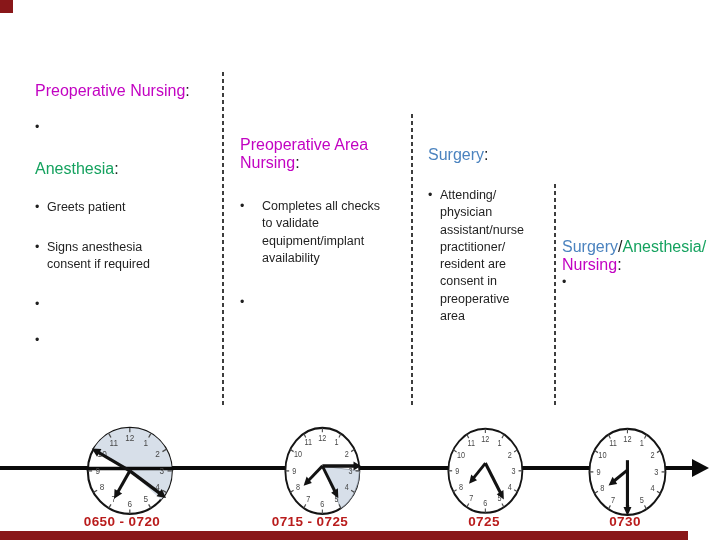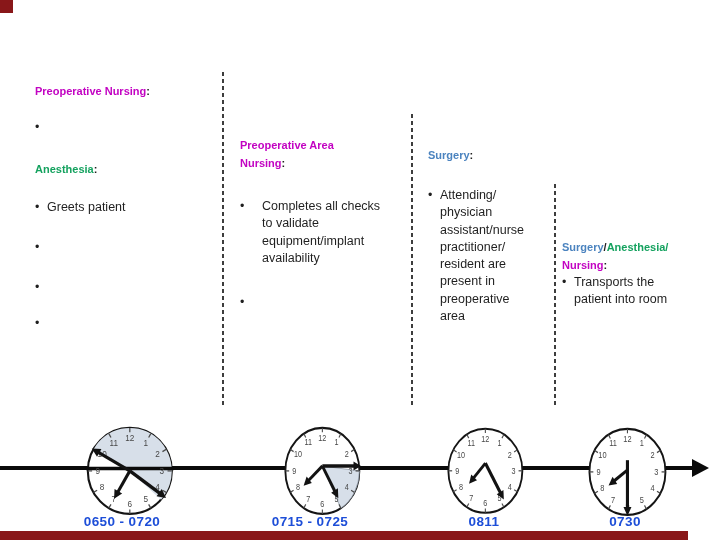--- a/index.html
+++ b/index.html
@@ -4,58 +4,60 @@
 <style>
   html,body{margin:0;padding:0;background:#ffffff;}
   .slide{
     position:relative;width:720px;height:540px;overflow:hidden;background:#ffffff;
     font-family:"Liberation Sans", sans-serif;color:var(--text,#1f1f1f);
   }
   .decor-square{position:absolute;left:0;top:0;}
   .decor-bar{position:absolute;left:0;bottom:0;}
   .col{position:absolute;}
   .heading{
-    font-weight:bold;font-size:11px;line-height:18px;white-space:pre-line;
+    font-weight:normal;font-size:16px;line-height:18px;white-space:pre-line;
   }
   .c-magenta{color:var(--magenta);}
   .c-green{color:var(--green);}
   .c-blue{color:var(--blue);}
   .c-text{color:var(--text);}
   .item{display:flex;font-size:12.5px;line-height:17.3px;color:var(--text);}
   .bu{flex:0 0 auto;}
   .tx{white-space:pre-line;}
   .sep{position:absolute;width:2px;
     background:repeating-linear-gradient(to bottom,#3d3d3d 0 4px,transparent 4px 7px);}
   .tl-line{position:absolute;background:#0a0a0a;}
   .tl-arrow{position:absolute;width:0;height:0;
     border-top:9px solid transparent;border-bottom:9px solid transparent;
     border-left:17px solid #0a0a0a;}
   .clock-svg{position:absolute;}
   .clock-label{position:absolute;width:140px;text-align:center;
-    font-weight:bold;font-size:13.5px;letter-spacing:0.4px;color:#1d4ed8;}
+    font-weight:bold;font-size:13.5px;letter-spacing:0.4px;color:#b91c1c;}
 </style>
 </head>
 <body>
 
 <div class="slide" id="slide" style="--magenta: #c203c2; --green: #15a25f; --blue: #4b83bf; --text: #1f1f1f;">
   <div class="decor-square" id="decor-square" style="width: 13px; height: 13px; background: rgb(137, 23, 25);"></div>
   <div class="decor-bar" id="decor-bar" style="width: 688px; height: 9px; background: rgb(137, 23, 25);"></div>
   <div id="columns-root">
       <div class="col" style="left: 35px; top: 82px; width: 176px;">
         <div class="heading" style="margin-bottom: 19px;"><span class="c-magenta">Preoperative Nursing</span><span class="c-text">:</span></div>
         <div class="item" style="margin-bottom: 24px;">
           <span class="bu" style="width: 12px;">•</span>
         </div>
         <div class="heading" style="margin-bottom: 21px;"><span class="c-green">Anesthesia</span><span class="c-text">:</span></div>
         <div class="item" style="margin-bottom: 22px;">
           <span class="bu" style="width: 12px;">•</span>
           <span class="tx">Greets patient</span>
         </div>
         <div class="item" style="margin-bottom: 23px;">
           <span class="bu" style="width: 12px;">•</span>
+          <span class="tx">Signs anesthesia
+consent if required</span>
         </div>
         <div class="item" style="margin-bottom: 19px;">
           <span class="bu" style="width: 12px;">•</span>
         </div>
         <div class="item" style="margin-bottom: 0px;">
           <span class="bu" style="width: 12px;">•</span>
         </div>
       </div>
       <div class="col" style="left: 240px; top: 136px; width: 168px;">
         <div class="heading" style="margin-bottom: 26px;"><span class="c-magenta">Preoperative Area
@@ -73,32 +75,30 @@
       </div>
       <div class="col" style="left: 428px; top: 146px; width: 128px;">
         <div class="heading" style="margin-bottom: 23px;"><span class="c-blue">Surgery</span><span class="c-text">:</span></div>
         <div class="item" style="margin-bottom: 0px;">
           <span class="bu" style="width: 12px;">•</span>
           <span class="tx">Attending/
 physician
 assistant/nurse
 practitioner/
 resident are
-present in
+consent in
 preoperative
 area</span>
         </div>
       </div>
       <div class="col" style="left: 562px; top: 238px; width: 155px;">
         <div class="heading" style=""><span class="c-blue">Surgery</span><span class="c-text">/</span><span class="c-green">Anesthesia/</span><span class="c-magenta">
 Nursing</span><span class="c-text">:</span></div>
         <div class="item" style="margin-bottom: 0px;">
           <span class="bu" style="width: 12px;">•</span>
-          <span class="tx">Transports the
-patient into room</span>
         </div>
       </div>
     </div>
   <div id="separators-root">
       <div class="sep" style="left: 222px; top: 72px; height: 335px;"></div>
       <div class="sep" style="left: 411px; top: 114px; height: 293px;"></div>
       <div class="sep" style="left: 554px; top: 184px; height: 223px;"></div>
     </div>
   <div id="timeline-root">
       <div class="tl-line" style="left: 0px; top: 466px; width: 694px; height: 4px;"></div>
@@ -214,21 +214,21 @@
         <text x="-16.750000000000014" y="-26.011851026778686" text-anchor="middle" font-size="8.6" fill="#474747" font-family="Liberation Sans, sans-serif">11</text>
         <g>
           <line x1="0" y1="-8" x2="18.000000000000004" y2="23.17691453623979" stroke="#121212" stroke-width="3.6"></line>
           <polygon points="22.000000000000004,30.1051177665153 13.516283142591586,24.610889132455352 21.48371685740842,20.01088913245535" fill="#121212"></polygon>
         </g>
         <g>
           <line x1="0" y1="-8" x2="-14.051742733536024" y2="7.60604133502528" stroke="#121212" stroke-width="3.2"></line>
           <polygon points="-19.40478758440689,13.551199938844434 -16.80107832437318,3.784895720297138 -9.964145929981152,9.940897298798633" fill="#121212"></polygon>
         </g>
       </svg>
-      <div class="clock-label" style="left: 414px; top: 514px;">0811</div>
+      <div class="clock-label" style="left: 414px; top: 514px;">0725</div>
       <svg viewBox="-48 -48 96 96" preserveAspectRatio="none" class="clock-svg" style="left: 585.545px; top: 425.091px; width: 82.9091px; height: 93.8182px;">
         <circle cx="0" cy="0" r="44" fill="#ffffff" stroke="#141414" stroke-width="2.2"></circle>
         <line x1="2.4186774283160227e-15" y1="-39.5" x2="2.6942229581241772e-15" y2="-44" stroke="#4a4a4a" stroke-width="1.3"></line>
         <line x1="19.750000000000004" y1="-34.208003449485325" x2="22.000000000000004" y2="-38.1051177665153" stroke="#4a4a4a" stroke-width="1.3"></line>
         <line x1="34.20800344948533" y1="-19.749999999999996" x2="38.105117766515306" y2="-21.999999999999996" stroke="#4a4a4a" stroke-width="1.3"></line>
         <line x1="39.5" y1="0" x2="44" y2="0" stroke="#4a4a4a" stroke-width="1.3"></line>
         <line x1="34.20800344948533" y1="19.749999999999996" x2="38.105117766515306" y2="21.999999999999996" stroke="#4a4a4a" stroke-width="1.3"></line>
         <line x1="19.750000000000004" y1="34.208003449485325" x2="22.000000000000004" y2="38.1051177665153" stroke="#4a4a4a" stroke-width="1.3"></line>
         <line x1="2.4186774283160227e-15" y1="39.5" x2="2.6942229581241772e-15" y2="44" stroke="#4a4a4a" stroke-width="1.3"></line>
         <line x1="-19.749999999999993" y1="34.20800344948533" x2="-21.99999999999999" y2="38.105117766515306" stroke="#4a4a4a" stroke-width="1.3"></line>

